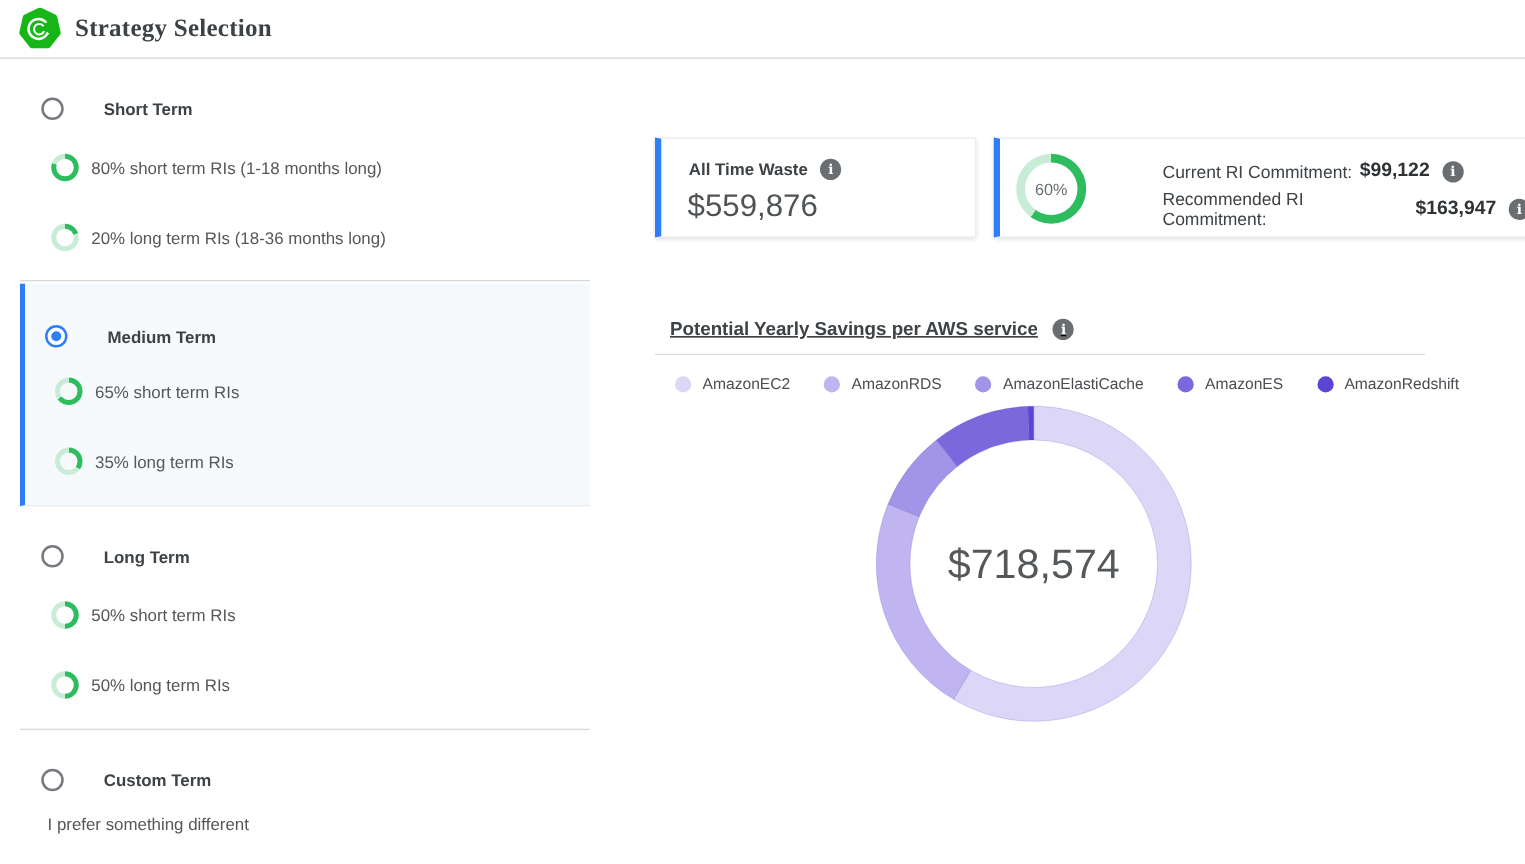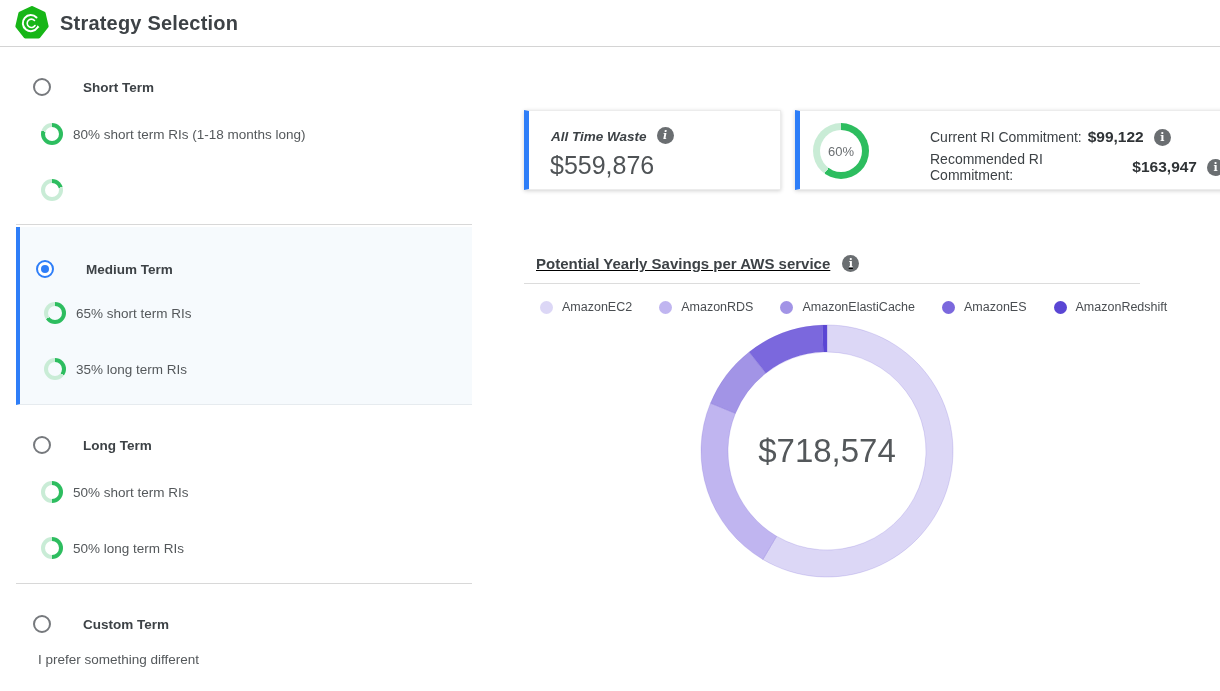--- a/index.html
+++ b/index.html
@@ -3,40 +3,40 @@
 <meta charset="utf-8">
 <style>
   * { margin:0; padding:0; box-sizing:border-box; }
   html,body { background:#fff; }
   body { font-family:"Liberation Sans", sans-serif; }
   #page { position:relative; width:1220px; height:691px; background:#fff; overflow:hidden; }
 
   
   .header { position:absolute; left:0; top:0; width:1220px; height:47px; border-bottom:1px solid #d4d4d4; background:#fff; }
   .logo { position:absolute; left:14px; top:6px; width:36px; height:35px; }
-  .page-title { position:absolute; left:60px; top:0; line-height:46px; font-size:20px; font-weight:bold; color:#3d4246; letter-spacing:.2px; }
+  .page-title { position:absolute; left:60px; top:0; line-height:46px; font-size:20px; font-weight:bold; color:#3d4246; letter-spacing:.2px;font-family:Liberation Serif, serif; }
 
   
   .row { position:absolute; display:flex; align-items:center; cursor:pointer; }
   .radio { width:18px; height:18px; border:2px solid #76797d; border-radius:50%; background:#fff; flex:none; }
   .radio.selected { border-color:#2e7ef8; position:relative; }
   .radio.selected::after { content:""; position:absolute; inset:3px; border-radius:50%; background:#2e7ef8; }
   .section-label { font-weight:bold; font-size:13.5px; color:#3d4246; margin-left:32px; }
   .ring { width:22px; height:22px; border-radius:50%; position:relative; flex:none; }
   .ring::after { content:""; position:absolute; inset:4px; border-radius:50%; background:var(--hole,#fff); }
   .item-label { font-size:13.5px; color:#54585b; margin-left:10px; }
   .divider { position:absolute; left:16px; width:456px; border-top:1px solid #d8d8d8; }
   .panel { position:absolute; left:16px; top:227px; width:456px; height:178px; background:#f6fafd; border-left:4px solid #2e7ef8; border-bottom:1px solid #e6ebef; }
   .custom-desc { position:absolute; left:38px; top:652px; font-size:13.5px; color:#54585b; }
 
   
   .card { position:absolute; top:110px; height:80px; background:#fff; border:1px solid #ececec; border-left:5px solid #2e7ef8; box-shadow:0 1px 4px rgba(0,0,0,.18); }
   .card-waste { left:524px; width:257px; }
   .card-commit { left:795px; width:430px; }
-  .card-waste .card-head { position:absolute; left:22px; top:16px; display:flex; align-items:flex-end;font-style:italic; }
+  .card-waste .card-head { position:absolute; left:22px; top:16px; display:flex; align-items:center; }
   .card-label { font-size:13.5px; font-weight:bold; color:#3d4246; }
   .card-value { position:absolute; left:21px; top:40px; font-size:25px; color:#4f5356; }
   .info-icon { display:inline-flex; align-items:center; justify-content:center; width:17px; height:17px; border-radius:50%; background:#6a6e71; color:#fff; font-size:11px; font-weight:bold; font-family:"DejaVu Serif", serif; margin-left:10px; cursor:pointer; flex:none; }
   .big-ring { position:absolute; left:13px; top:12px; width:56px; height:56px; border-radius:50%; }
   .big-ring::after { content:""; position:absolute; inset:7px; border-radius:50%; background:#fff; }
   .big-ring .ring-text { position:absolute; inset:0; display:flex; align-items:center; justify-content:center; font-size:13px; color:#6b6f72; z-index:2; }
   .commit-row { position:absolute; left:130px; display:flex; align-items:center; }
   .commit-label { font-size:14px; color:#3d4246; }
   .commit-value { font-size:15.5px; font-weight:bold; color:#2f3336; margin-left:6px; }
 
@@ -68,20 +68,21 @@
   <div class="row" style="left:33px; top:76px; height:22px;">
     <span class="radio"></span>
     <span class="section-label">Short Term</span>
   </div>
   <div class="row" style="left:41px; top:123px; height:22px;">
     <span class="ring" style="background: conic-gradient(rgb(45, 189, 95) 0deg, rgb(45, 189, 95) 80%, rgb(201, 236, 214) 80%, rgb(201, 236, 214) 100%);"></span>
     <span class="item-label">80% short term RIs (1-18 months long)</span>
   </div>
   <div class="row" style="left:41px; top:179px; height:22px;">
     <span class="ring" style="background: conic-gradient(rgb(45, 189, 95) 0deg, rgb(45, 189, 95) 20%, rgb(201, 236, 214) 20%, rgb(201, 236, 214) 100%);"></span>
+    <span class="item-label">20% long term RIs (18-36 months long)</span>
   </div>
 
   <div class="divider" style="top:224px;"></div>
 
   <div class="panel"></div>
   <div class="row" style="left:36px; top:258px; height:22px;">
     <span class="radio selected"></span>
     <span class="section-label">Medium Term</span>
   </div>
   <div class="row" style="left:44px; top:302px; height:22px;justify-content:center;">

